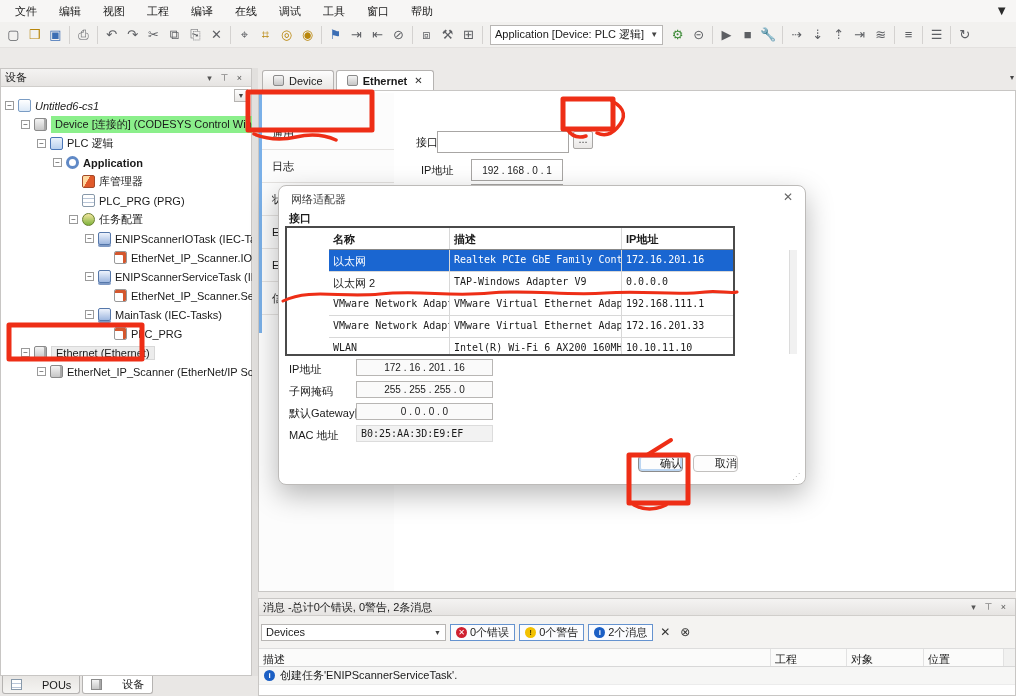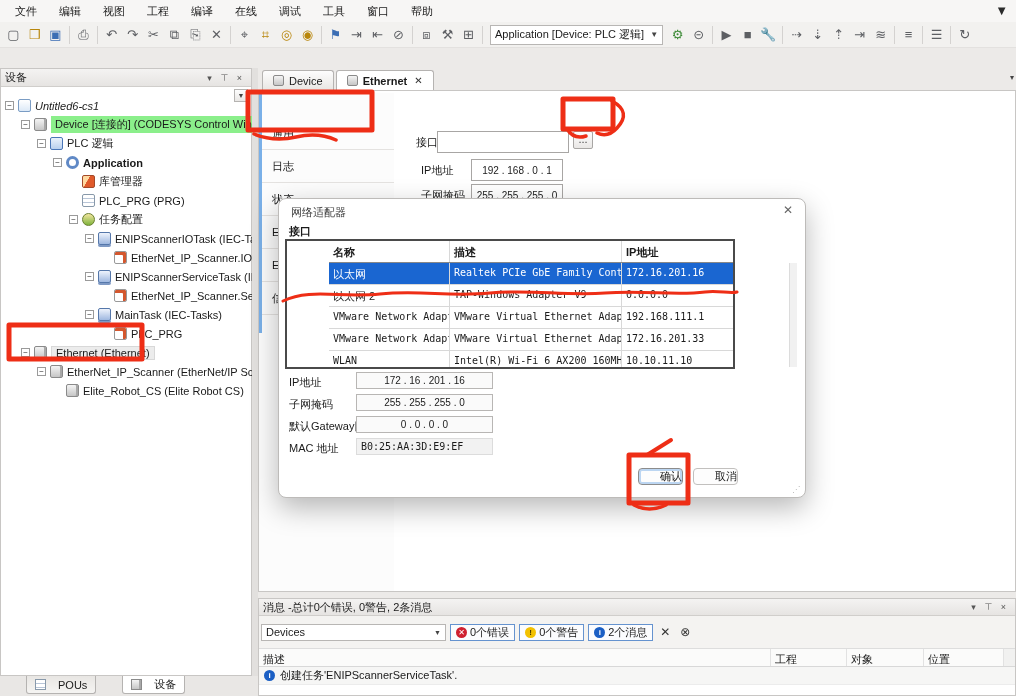--- a/index.html
+++ b/index.html
@@ -78,21 +78,21 @@
     overflow:hidden; white-space:nowrap; background:#fcfcfc; }
   #ed-form { position:absolute; left:135px; top:0; width:623px; height:502px; }
   .flabel { position:absolute; white-space:nowrap; }
   .fbox { position:absolute; height:22px; border:1px solid #a8a6a4; background:#fff;
     display:flex; align-items:center; justify-content:center; font-size:10px; }
   #browse-btn { position:absolute; width:20px; height:18px; border:1px solid #a8a6a4;
     background:linear-gradient(#fdfdfd,#e9e7e5); border-radius:2px; text-align:center;
     line-height:14px; color:#444; }
 
   
-  #dialog { left:278px; top:198px; width:528px; height:300px; background:#fff;
+  #dialog { left:278px; top:185px; width:528px; height:300px; background:#fff;
     border:1px solid #bdbbb9; border-radius:8px; box-shadow:0 10px 28px rgba(0,0,0,.28); z-index:50; }
   #dlg-title { position:absolute; left:12px; top:6px; color:#3c3c3c; }
   #dlg-close { position:absolute; right:12px; top:4px; color:#666; font-size:12px; }
   #dlg-section { position:absolute; left:10px; top:25px; font-weight:bold; }
   #dlg-table { position:absolute; left:6px; top:40px; width:450px; height:130px;
     border:2px solid #4a4a4a; background:#fff; overflow:hidden;padding-left:42px; }
   .drow { display:flex; height:22px; border-bottom:1px solid #d8d8d8; align-items:stretch; }
   .drow.head { border-bottom:1px solid #888; font-weight:bold; }
   .drow.sel { background:#1a66d1; color:#fff; }
   .dc { padding:4px 4px 0 4px; overflow:hidden; white-space:nowrap; border-right:1px solid #d8d8d8; }
@@ -139,23 +139,23 @@
   .gh.g2 { width:76px; flex:none; }
   .gh.g3 { width:77px; flex:none; }
   .gh.g4 { width:80px; flex:none; }
   .gh.g5 { flex:1; border-right:none; background:#f1f1f0; }
   #msg-row { height:18px; display:flex; align-items:center; gap:5px; padding-left:5px;
     background:#f6f6f5; border-bottom:1px solid #ececec; }
 
   
   #bottomtabs { left:0; top:676px; width:258px; height:20px; background:#e9e7e5;
     display:flex; align-items:flex-start; padding-left:2px; gap:2px; }
-  .btab { height:18px; display:flex; align-items:center; gap:12px; padding:0 8px;
+  .btab { height:18px; display:flex; align-items:center; gap:20px; padding:0 8px;
     border:1px solid #b5b3b1; border-top:none; border-radius:0 0 3px 3px;
-    background:linear-gradient(#e8e6e3,#f5f4f2);margin-left:24px; }
+    background:linear-gradient(#e8e6e3,#f5f4f2); }
   .btab.active { background:#fff; }
   .btab .bico { width:11px; height:11px; }
 
   
   #overlay { left:0; top:0; width:1016px; height:696px; z-index:100; pointer-events:none; }
 </style>
 </head>
 <body>
 
 <div id="menubar" class="abs">
@@ -295,24 +295,20 @@
     </div>
     <div class="trow" style="padding-left:20px">
       <span class="exp">−</span>
       <span class="ic i-dev"></span>
       <span class="lbl-gray">Ethernet (Ethernet)</span>
     </div>
     <div class="trow" style="padding-left:36px">
       <span class="exp">−</span>
       <span class="ic i-dev"></span>
       <span>EtherNet_IP_Scanner (EtherNet/IP Scanner)</span>
-    </div>
-    <div class="trow" style="padding-left:65px">
-      <span class="ic i-dev"></span>
-      <span>Elite_Robot_CS (Elite Robot CS)</span>
     </div>
   </div>
 </div>
 
 <div id="splitter" class="abs"></div>
 
 <div id="editor" class="abs">
   <div id="tabbar">
     <div class="tab">
       <span class="tico"></span>

